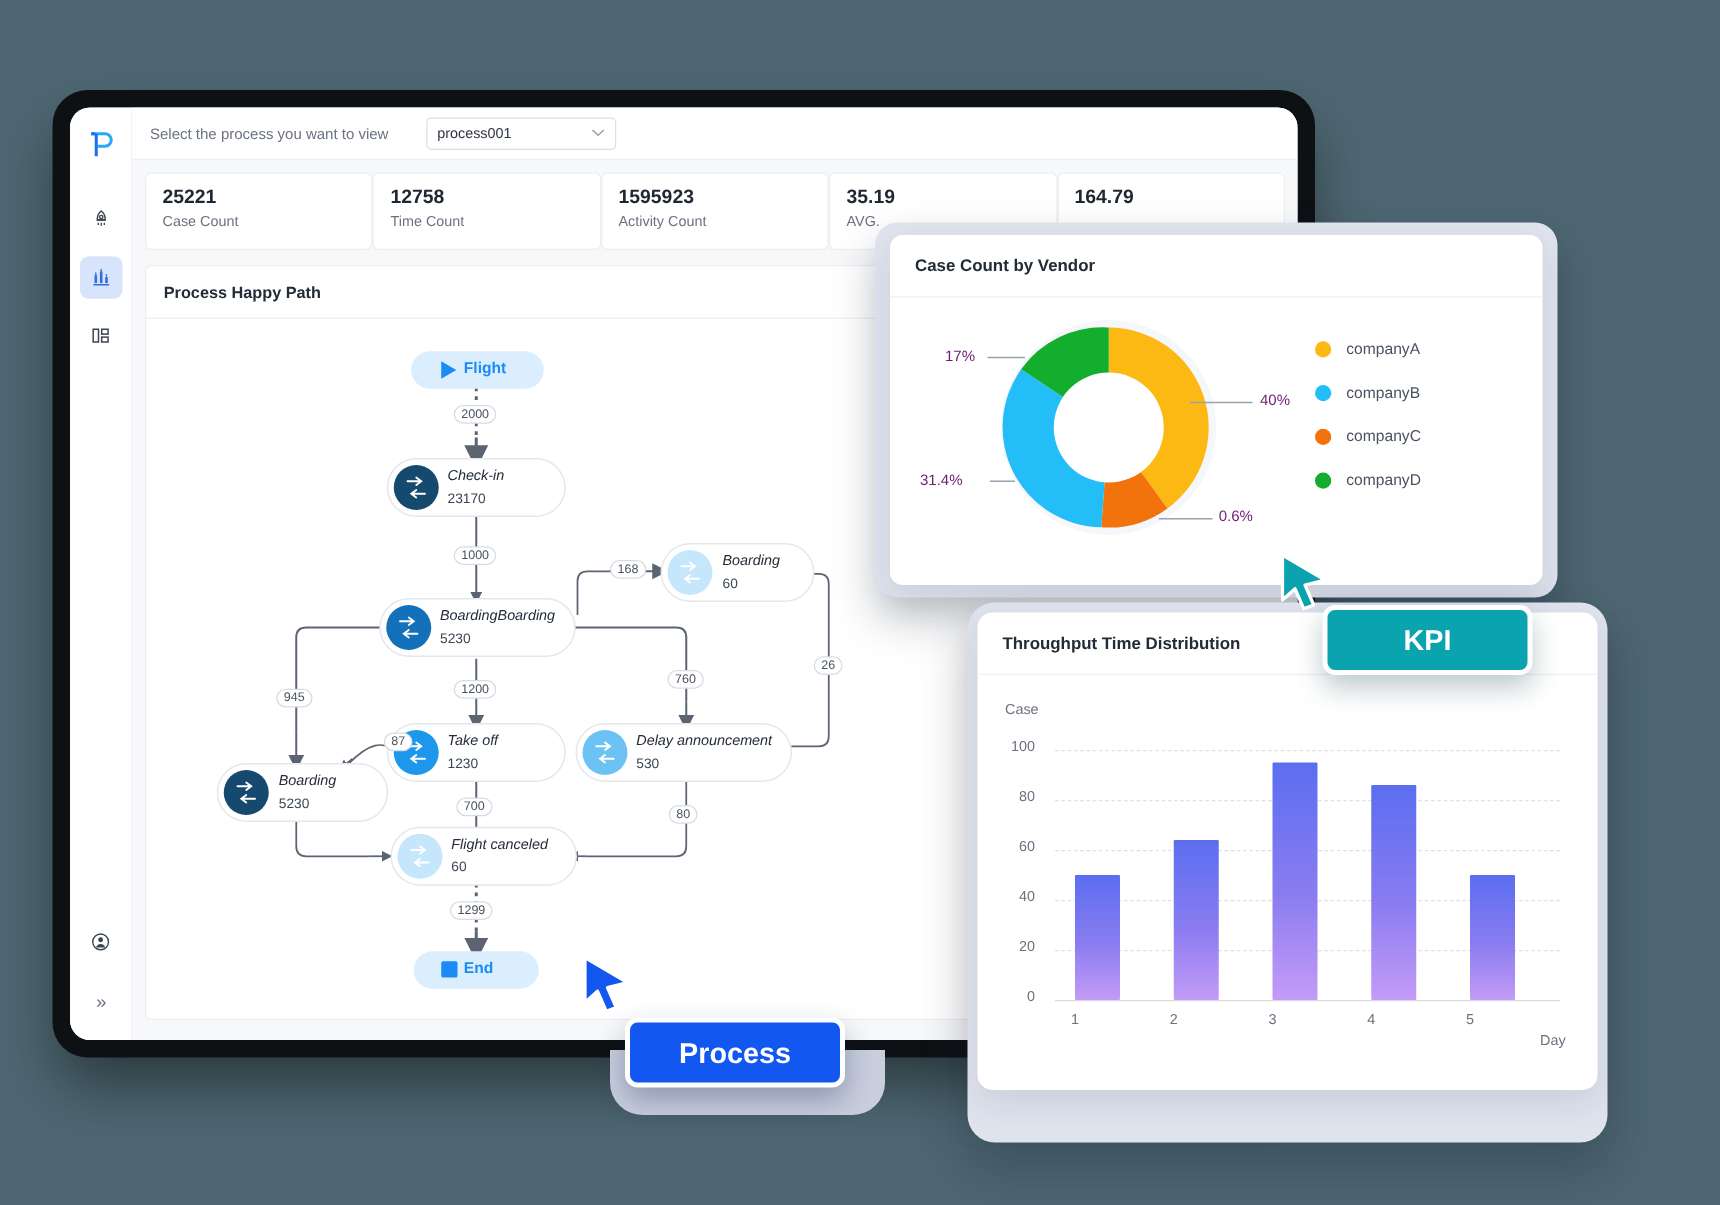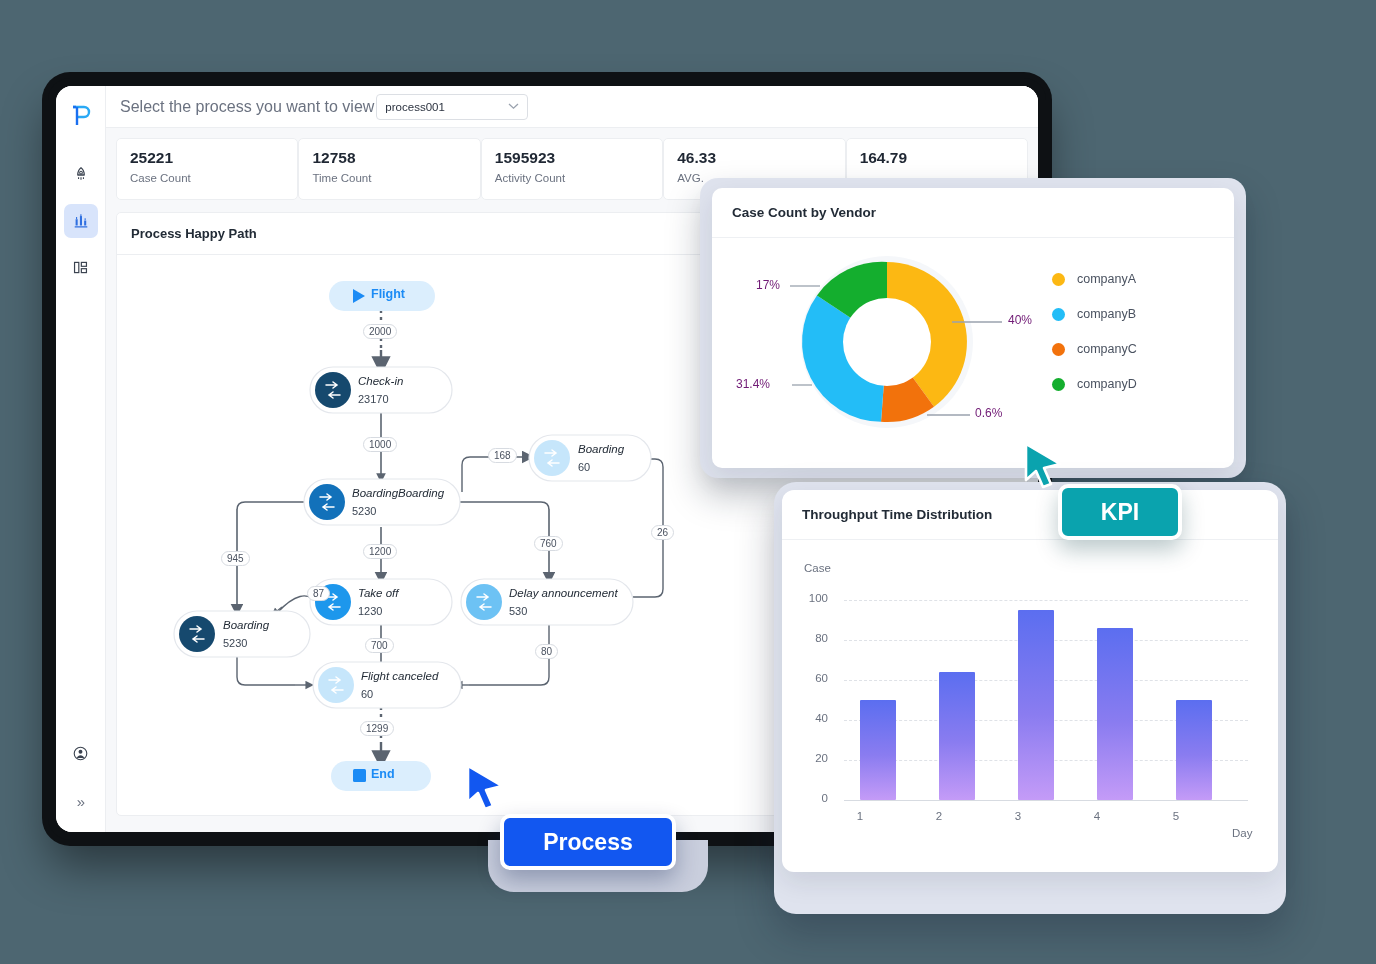--- a/index.html
+++ b/index.html
@@ -47,21 +47,21 @@
   .nav-bottom { margin-bottom: 14px; }
   .chev { color: #6b7280; font-size: 15px; letter-spacing: -1px; }
 
   
   .content { flex: 1; display: flex; flex-direction: column; min-width: 0; background:#fff;}
   .topbar {
     height: 42px; display: flex; align-items: center;
     padding: 0 0 0 14px; border-bottom: 1px solid #eceef1;
     background: #fff; flex: 0 0 42px;
   }
-  .topbar-label { font-size: 16px; color: #6b7280; margin-right: 2px; }
+  .topbar-label { font-size: 12px; color: #6b7280; margin-right: 30px; }
   .select {
     width: 152px; height: 26px; border: 1px solid #dcdfe4; border-radius: 4px;
     background: #fff; display: flex; align-items: center; justify-content: space-between;
     padding: 0 8px; font-size: 11.5px; color: #2c3340; cursor: pointer;
   }
   .select .caret { color: #9aa2ae; font-size: 10px; }
 
   .scroll-area { flex: 1; background: #f7f8fa; padding: 10px 10px 0 10px; overflow: hidden; }
 
   .kpi-row { display: flex; gap: 0; margin-bottom: 12px; }
@@ -151,21 +151,21 @@
   .badge-process {
     position: absolute; left: 500px; top: 814px;
     width: 176px; height: 56px; border-radius: 10px;
     background: #1257f0; border: 4px solid #fff;
     display: flex; align-items: center; justify-content: center;
     color: #fff; font-size: 23px; font-weight: 700;
     box-shadow: 0 10px 22px rgba(10,30,80,.30);
   }
   .badge-kpi {
     position: absolute; left: 1058px; top: 484px;
-    width: 124px; height: 56px; border-radius: 10px;
+    width: 168px; height: 56px; border-radius: 10px;
     background: #0aa3ae; border: 4px solid #fff;
     display: flex; align-items: center; justify-content: center;
     color: #fff; font-size: 23px; font-weight: 700;
     box-shadow: 0 10px 22px rgba(10,60,70,.28);
   }
   .pedestal-process {
     position: absolute; left: 488px; top: 840px; width: 220px; height: 52px;
     background: #c9cedd; border-radius: 0 0 26px 26px; filter: blur(.4px);
   }
 
@@ -251,21 +251,21 @@
           </div>
           <div class="kpi-card">
             <div class="kpi-val">12758</div>
             <div class="kpi-lbl">Time Count</div>
           </div>
           <div class="kpi-card">
             <div class="kpi-val">1595923</div>
             <div class="kpi-lbl">Activity Count</div>
           </div>
           <div class="kpi-card">
-            <div class="kpi-val">46.33</div>
+            <div class="kpi-val">35.19</div>
             <div class="kpi-lbl">AVG.</div>
           </div>
           <div class="kpi-card">
             <div class="kpi-val">164.79</div>
             <div class="kpi-lbl"></div>
           </div>
         </div>
 
         <div class="panel">
           <div class="panel-head">Process Happy Path</div>

